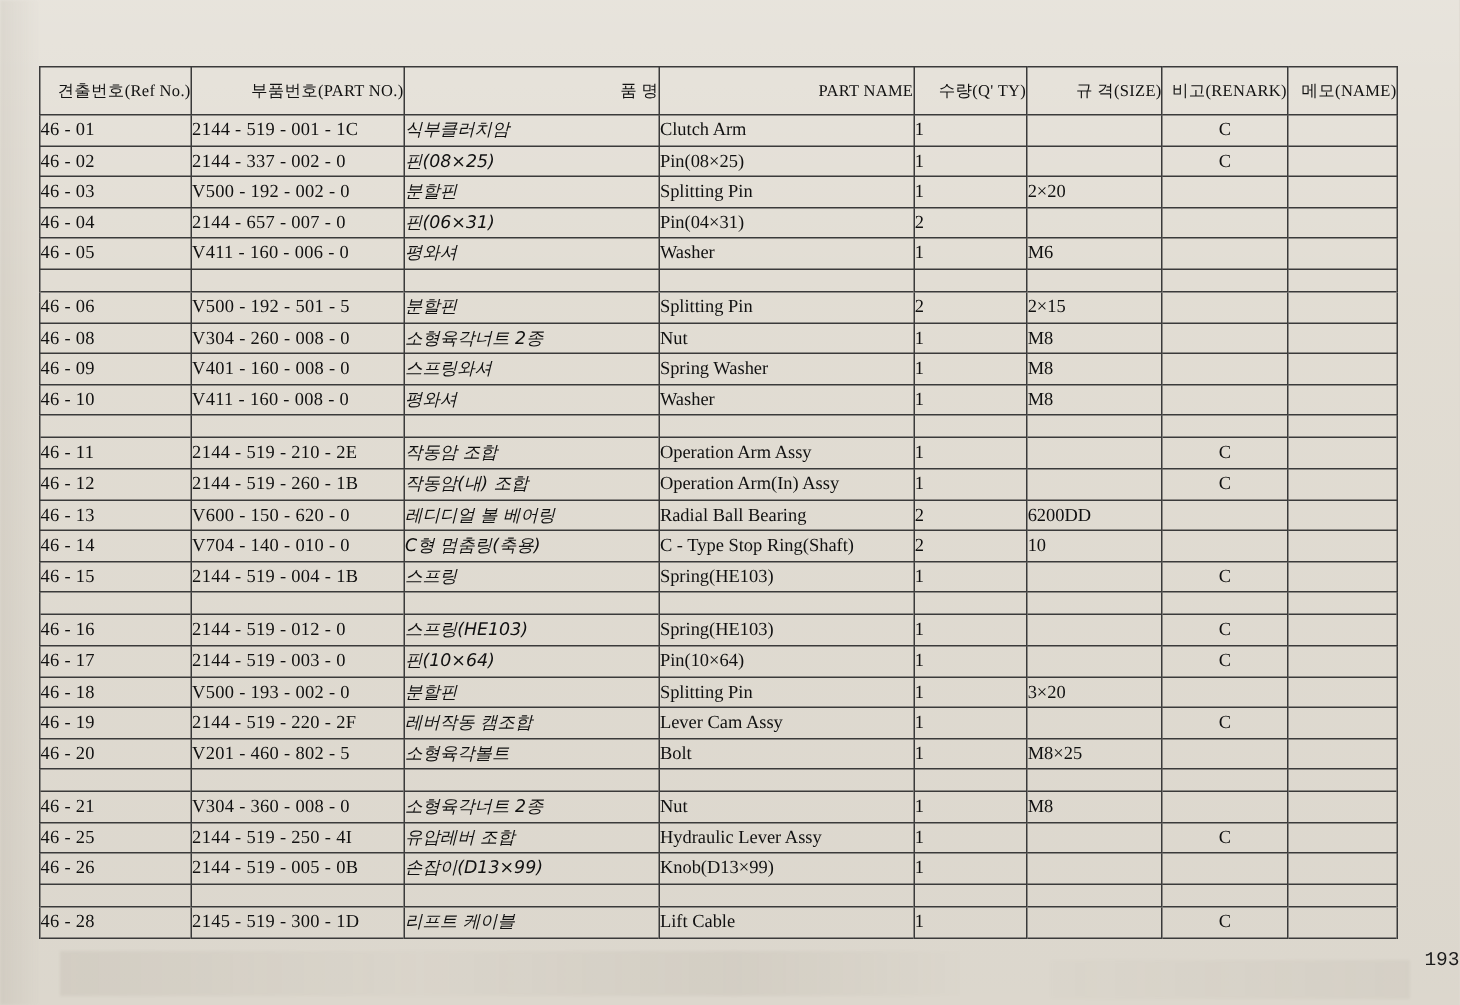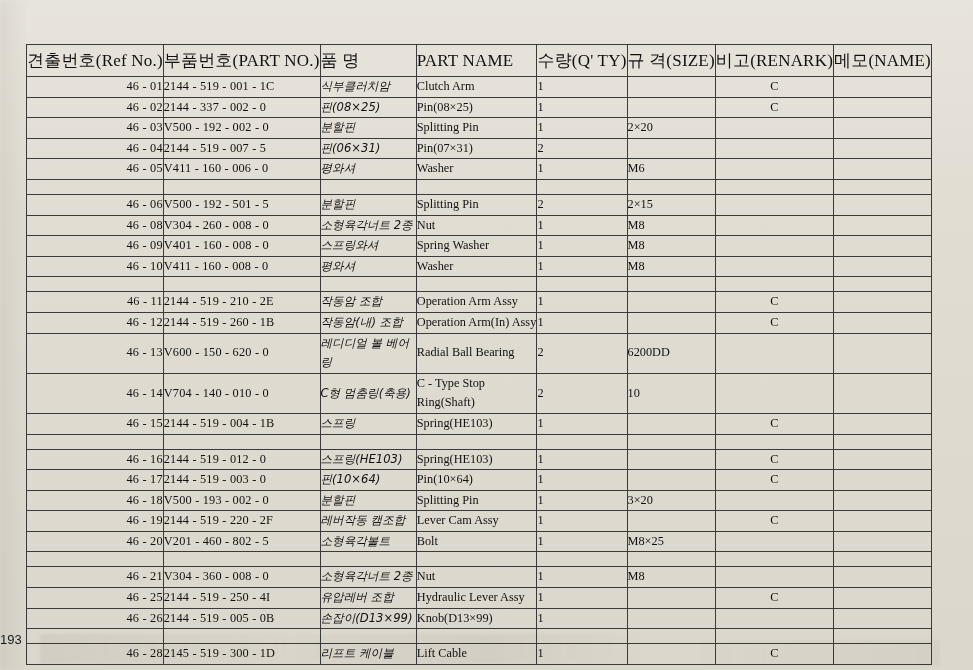--- a/index.html
+++ b/index.html
@@ -39,65 +39,65 @@
     font-size:12.5px;
     color:#111;
   }
   table.parts th, table.parts td{
     border:1px solid #3a3a3a;
     padding:0;
     vertical-align:middle;
   }
   table.parts thead th{
     height:31px;
-    text-align:left;
+    text-align:right;
     font-weight:normal;
-    font-size:17px;
+    font-size:11px;
     letter-spacing:0.2px;
     white-space:nowrap;
   }
   
   col.c-ref{width:94px;}
   col.c-part{width:132px;}
   col.c-kor{width:158px;}
   col.c-eng{width:158px;}
   col.c-qty{width:70px;}
   col.c-size{width:84px;}
   col.c-rem{width:72px;}
   col.c-memo{width:68px;}
 
   td.cell{
     height:19.6px;
     line-height:19.6px;
     font-size:12.3px;
     border-top:none;border-bottom:none;
   }
-  td.ref{text-align:right;letter-spacing:.2px;margin-left:28px;}
+  td.ref{text-align:left;letter-spacing:.2px;margin-left:28px;}
   td.partno{padding-left:14px;letter-spacing:.2px;}
   td.kor{padding-left:18px;font-family:"DejaVu Sans", sans-serif;font-size:11.6px;font-style:italic;}
   td.eng{padding-left:10px;}
   td.qty{padding-left:10px;}
   td.size{padding-left:8px;}
   td.rem{text-align:center;}
   td.memo{text-align:center;}
   tr.spacer td{height:14px;border-top:none;border-bottom:none;}
   tbody tr td{border-top:none;border-bottom:none;}
   tbody tr:last-child td{border-bottom:none;}
   table.parts tbody{
     border-bottom:1px solid #3a3a3a;
   }
 
   .pagenum{
     position:absolute;
     left:0;right:0;
     top:632px;
-    text-align:left;
+    text-align:right;
     font-size:13px;
     color:#1a1a1a;
-    font-family:Liberation Sans, sans-serif;
+    font-family:Liberation Mono, monospace;
   }
 </style>
 </head>
 <body>
 
 <div class="page">
   <div class="smudge s1"></div>
   <div class="smudge s2"></div>
   <div class="smudge s3"></div>
 
@@ -150,23 +150,23 @@
           <td class="cell partno">V500 - 192 - 002 - 0</td>
           <td class="cell kor">분할핀</td>
           <td class="cell eng">Splitting Pin</td>
           <td class="cell qty">1</td>
           <td class="cell size">2×20</td>
           <td class="cell rem"></td>
           <td class="cell memo"></td>
         </tr>
         <tr>
           <td class="cell ref">46 - 04</td>
-          <td class="cell partno">2144 - 519 - 007 - 5</td>
+          <td class="cell partno">2144 - 657 - 007 - 0</td>
           <td class="cell kor">핀(06×31)</td>
-          <td class="cell eng">Pin(07×31)</td>
+          <td class="cell eng">Pin(04×31)</td>
           <td class="cell qty">2</td>
           <td class="cell size"></td>
           <td class="cell rem"></td>
           <td class="cell memo"></td>
         </tr>
         <tr>
           <td class="cell ref">46 - 05</td>
           <td class="cell partno">V411 - 160 - 006 - 0</td>
           <td class="cell kor">평와셔</td>
           <td class="cell eng">Washer</td>

